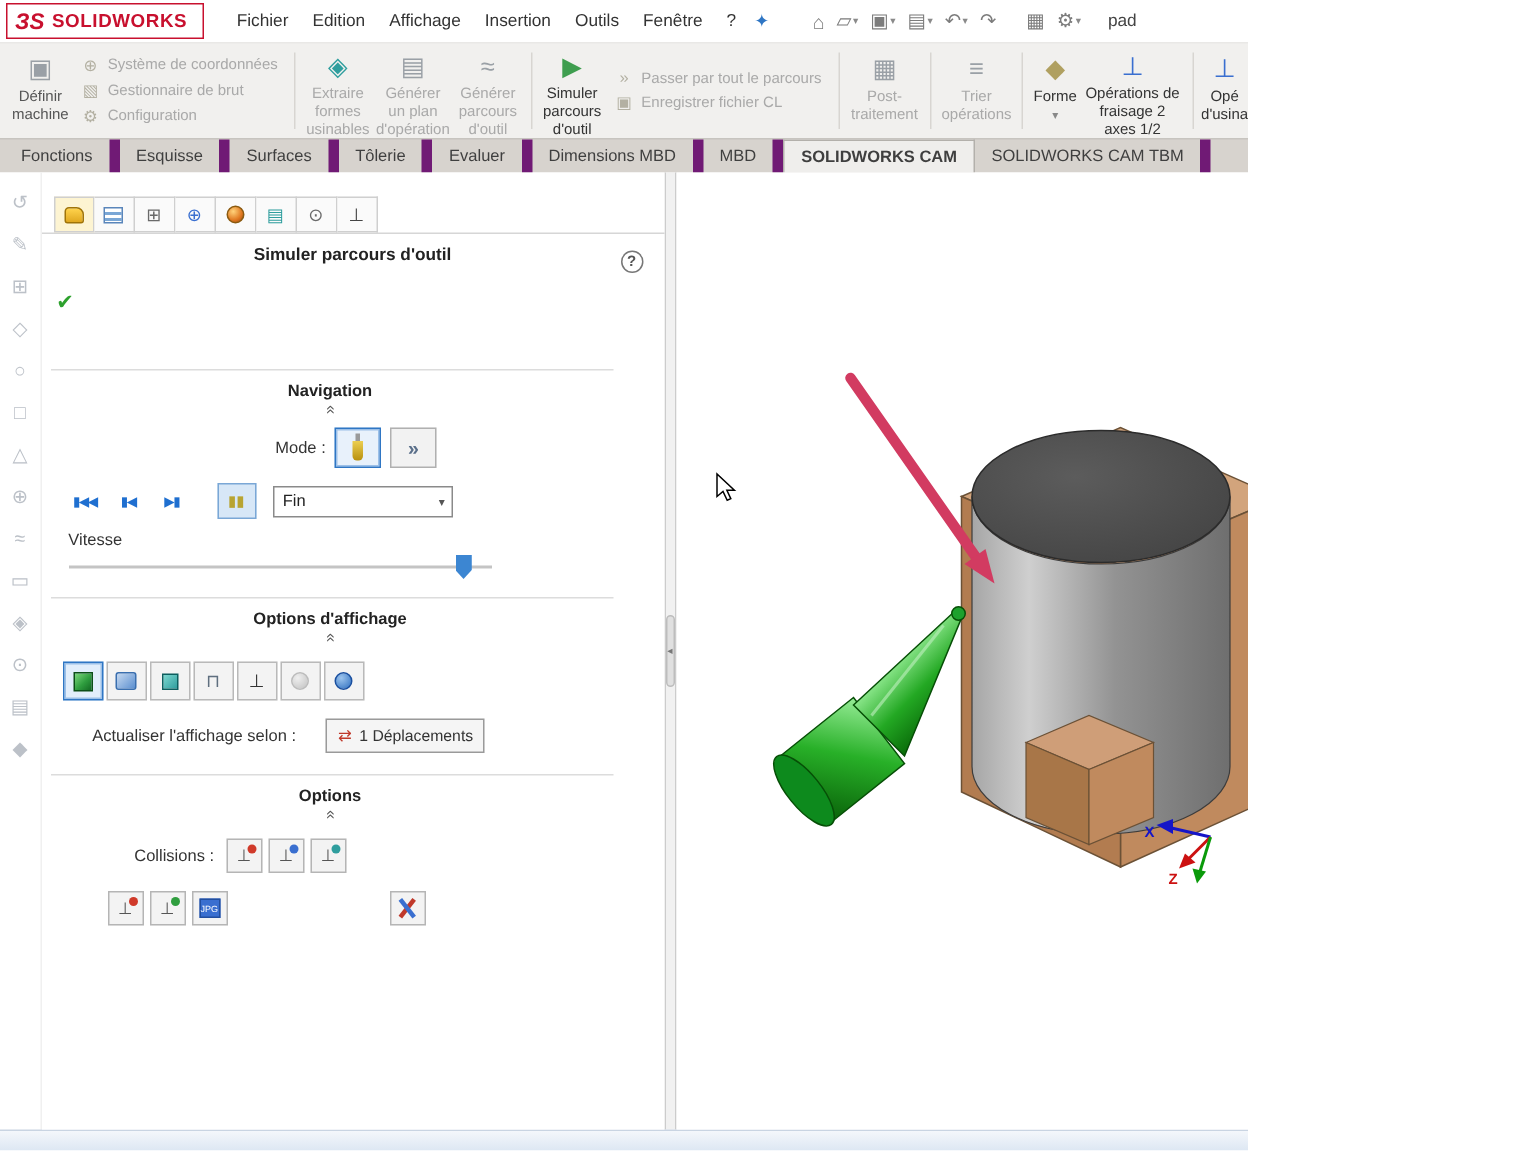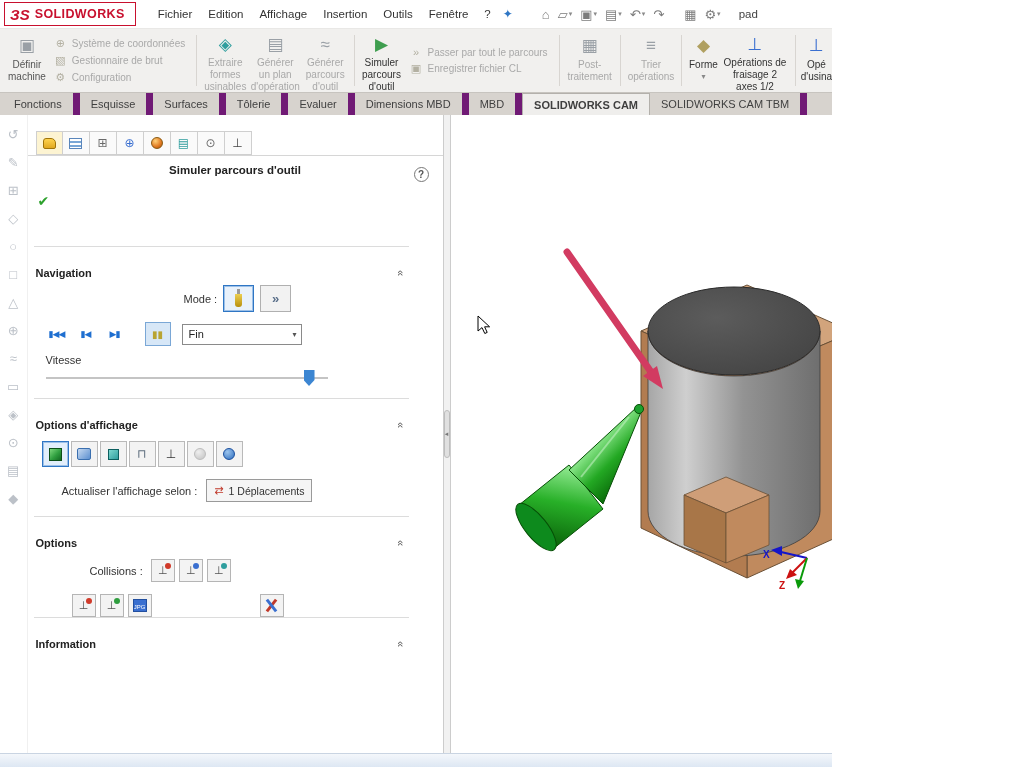--- a/index.html
+++ b/index.html
@@ -50,21 +50,21 @@
   .ptab .g{font-size:12px;color:#6a6a6a;}
   .ic-glove{width:13px;height:11px;background:linear-gradient(#ffd34d,#e0a820);border:1px solid #a07408;border-radius:3px 5px 2px 2px;}
   .ic-table{width:13px;height:11px;border:1px solid #5a86bb;background:linear-gradient(#fff 0 2px,#7aa7d6 2px 4px,#fff 4px 6px,#7aa7d6 6px 8px,#fff 8px);}
   .ic-globe{width:12px;height:12px;border-radius:50%;background:radial-gradient(circle at 35% 30%,#ffd27a,#e07820 60%,#9a4a10);border:1px solid #8a5a10;}
   .ptitle-row{height:28px;display:flex;align-items:center;justify-content:center;font-weight:bold;font-size:11.5px;color:#222;}
   .help-circle{position:absolute;right:14px;top:52px;width:15px;height:15px;border:1px solid #777;border-radius:50%;font-size:10px;color:#555;display:flex;align-items:center;justify-content:center;font-weight:bold;}
   .pcheck{position:absolute;left:10px;top:78px;color:#2da12d;font-size:14px;font-weight:bold;}
 
   .sections{margin-top:62px;}
   .sec{margin:0 34px 0 6px;}
-  .sec-head{border-top:1px solid #dcdcdc;display:flex;justify-content:space-between;align-items:center;padding:20px 4px 2px 2px;font-weight:bold;font-size:11px;color:#222;}
+  .sec-head{border-top:1px solid #dcdcdc;display:flex;justify-content:space-between;align-items:center;padding:8px 4px 2px 2px;font-weight:bold;font-size:11px;color:#222;flex-direction:column;}
   .collapse{display:inline-block;transform:rotate(90deg);color:#555;font-size:11px;font-weight:normal;}
 
   .mode-row{display:flex;align-items:center;gap:6px;margin:4px 0 10px 150px;}
   .b-mode{width:31px;height:27px;border:1px solid #b0b0b0;background:#f2f2f2;display:flex;align-items:center;justify-content:center;position:relative;}
   .b-mode.selected{border:1px solid #2f76c4;background:#e8f1fb;box-shadow:inset 0 0 0 1px #9cc0e8;}
   .mini-tool{width:7px;height:13px;background:linear-gradient(#eccf52,#b8900e);border-radius:0 0 3px 3px;position:relative;margin-top:4px;}
   .mini-tool::before{content:"";position:absolute;width:3px;height:5px;background:#9a9a9a;top:-5px;left:2px;}
   .turbo{color:#5a6f8a;font-weight:bold;font-size:13px;}
 
   .play-row{display:flex;align-items:center;gap:3px;margin:4px 0 8px 10px;}
@@ -81,21 +81,21 @@
   .disp-row{display:flex;align-items:center;margin:8px 0 4px 8px;gap:2px;}
   .ib{width:27px;height:26px;border:1px solid #b9b9b9;background:#f3f3f3;display:flex;align-items:center;justify-content:center;position:relative;}
   .ib.selected{border:1px solid #2f76c4;background:#e2eefb;box-shadow:inset 0 0 0 1px #9cc0e8;}
   .ib .g{font-size:12px;color:#5f6f7f;}
   .cube-green{width:13px;height:13px;background:linear-gradient(135deg,#7dd87d,#2f9e3f 55%,#136a23);border:1px solid #0c4f18;}
   .shape-blue{width:14px;height:12px;background:linear-gradient(135deg,#c6d9f0,#5b8fd0);border:1px solid #3a6faf;border-radius:2px;}
   .cube-teal{width:11px;height:11px;background:linear-gradient(135deg,#7dd8d0,#2f9e9e);border:1px solid #0c5f5f;}
   .ball-gray{width:12px;height:12px;border-radius:50%;background:radial-gradient(circle at 35% 30%,#ececec,#9a9a9a);border:1px solid #8f8f8f;opacity:.55;}
   .ball-blue{width:12px;height:12px;border-radius:50%;background:radial-gradient(circle at 35% 30%,#9cc4ee,#2f6fbf);border:1px solid #1a4f9f;}
 
-  .refresh-row{display:flex;align-items:center;gap:9px;margin:12px 0 14px 28px;}
+  .refresh-row{display:flex;align-items:center;gap:20px;margin:12px 0 14px 28px;}
   .moves-btn{border:1px solid #9a9a9a;background:#f5f5f5;height:23px;display:flex;align-items:center;gap:5px;padding:0 7px;font-size:10.5px;color:#333;}
   .moves-ic{color:#c0392b;font-size:11px;}
 
   .coll-row{display:flex;align-items:center;gap:4px;margin:8px 0 12px 56px;}
   .sb{width:24px;height:23px;border:1px solid #b5b5b5;background:#f3f3f3;display:flex;align-items:center;justify-content:center;position:relative;font-size:11px;color:#555;}
   .dot{position:absolute;width:6px;height:6px;border-radius:50%;top:3px;right:3px;}
   .dot.red{background:#d03a2a;} .dot.green{background:#2f9e3f;} .dot.blue{background:#3a6fd0;} .dot.teal{background:#2f9e9e;}
   .opt-btn-row{display:flex;align-items:center;gap:4px;margin:4px 0 0 38px;}
   .floppy{width:14px;height:13px;background:#3a6fd0;border:1px solid #234f9f;position:relative;display:flex;align-items:flex-end;justify-content:center;}
   .floppy span{font-size:6px;color:#fff;line-height:7px;}
@@ -426,24 +426,20 @@
             <span class="sb wrench-btn">
                 <span class="wrench">
                   <i class="wb1"></i>
                   <i class="wb2"></i>
                 </span>
               </span>
           </div>
         </div>
 
         <div class="sec">
-          <div class="sec-head">
-            <span>Information</span>
-            <span class="collapse">«</span>
-          </div>
         </div>
 
       </div>
     </div>
 
     <div class="splitter">
       <span class="split-grip">
           <span>◂</span>
         </span>
     </div>

